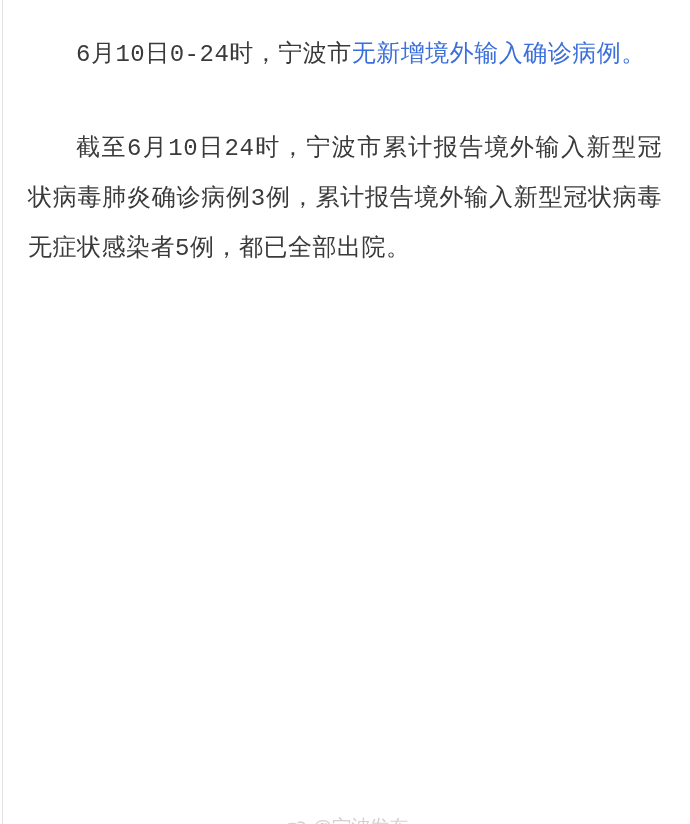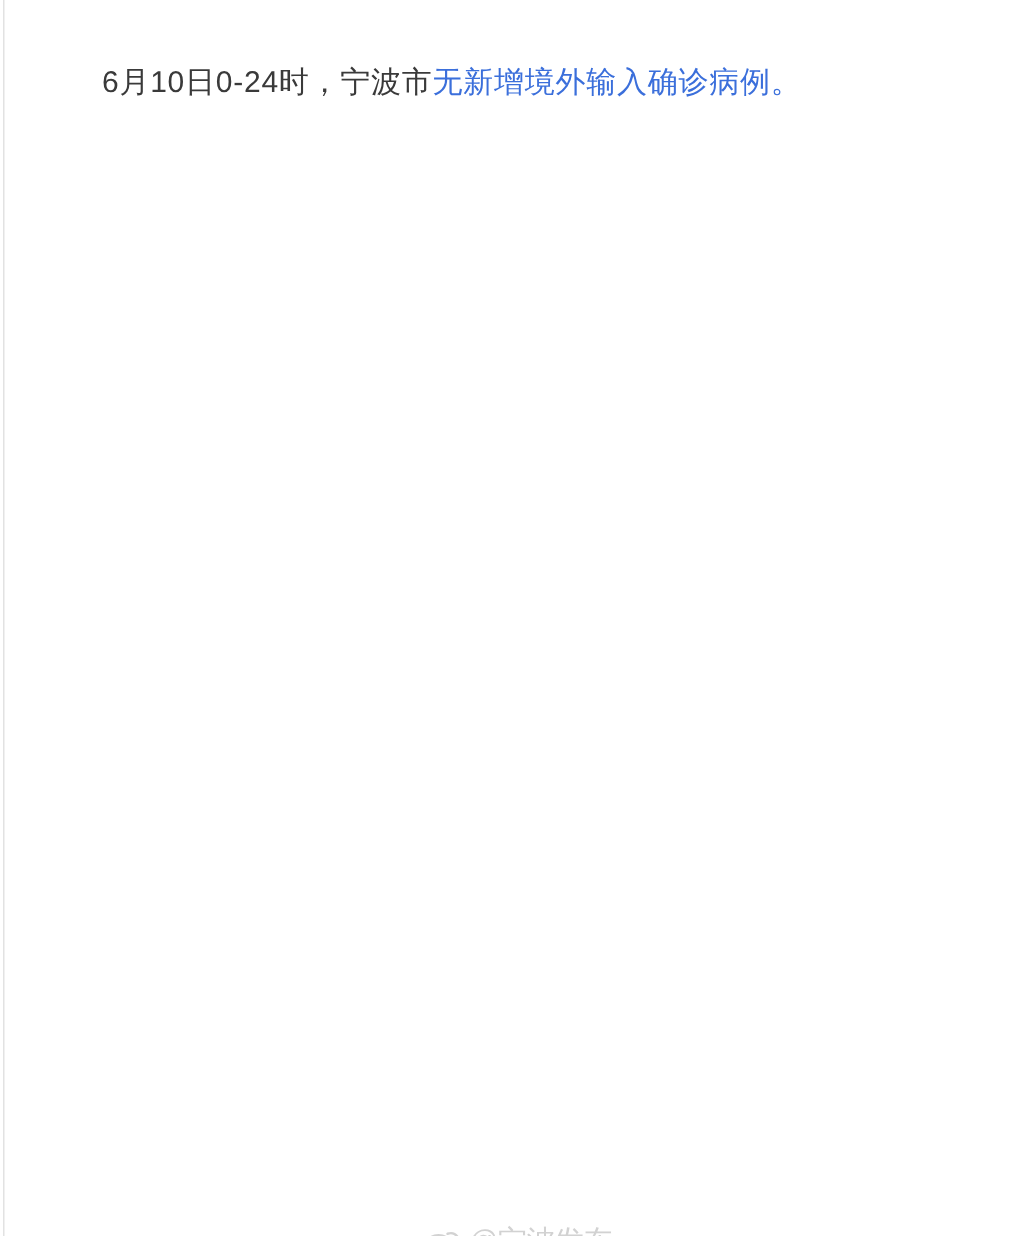--- a/index.html
+++ b/index.html
@@ -26,26 +26,27 @@
     left: 2px;
     top: 0;
     bottom: 0;
     width: 1px;
     background: var(--edge-line-color);
   }
   .article {
     padding: 30px 28px 0 28px;
   }
   .para {
-    font-size: 20px;
+    font-size: 24px;
     line-height: 50px;
     text-indent: 2em;
     letter-spacing: 0.5px;
     margin-bottom: 44px;
     text-align: justify;
+    font-family: Liberation Mono, monospace;
   }
   .para:last-child { margin-bottom: 0; }
   .em {
     color: var(--link-color);
     cursor: pointer;
   }
   .watermark {
     position: absolute;
     top: 790px;
     left: 50%;
@@ -65,20 +66,21 @@
 <body>
 
 <div class="edge-line"></div>
 
 <div class="article">
   <p class="para"><span>6月10日0-24时，宁波市</span><span class="em">无新增境外输入确诊病例。</span></p>
 
 
 
 
+  <p class="para"><span>截至6月10日24时，宁波市累计报告境外输入新型冠状病毒肺炎确诊病例3例，累计报告境外输入新型冠状病毒无症状感染者5例，都已全部出院。</span><span class="em"></span></p>
 
 </div>
 
 <div class="watermark">
   <span>
     <svg width="26" height="24" viewBox="0 0 26 24" fill="none" stroke="#d2d2d2" stroke-width="1.6" stroke-linecap="round">
       <ellipse cx="10.5" cy="15" rx="8.5" ry="6.5"></ellipse>
       <circle cx="10.5" cy="15" r="3.2"></circle>
       <circle cx="10.5" cy="15" r="0.8" fill="#d2d2d2" stroke="none"></circle>
       <path d="M16.5 7.5 q4.5 -1.5 7 2.5"></path>

